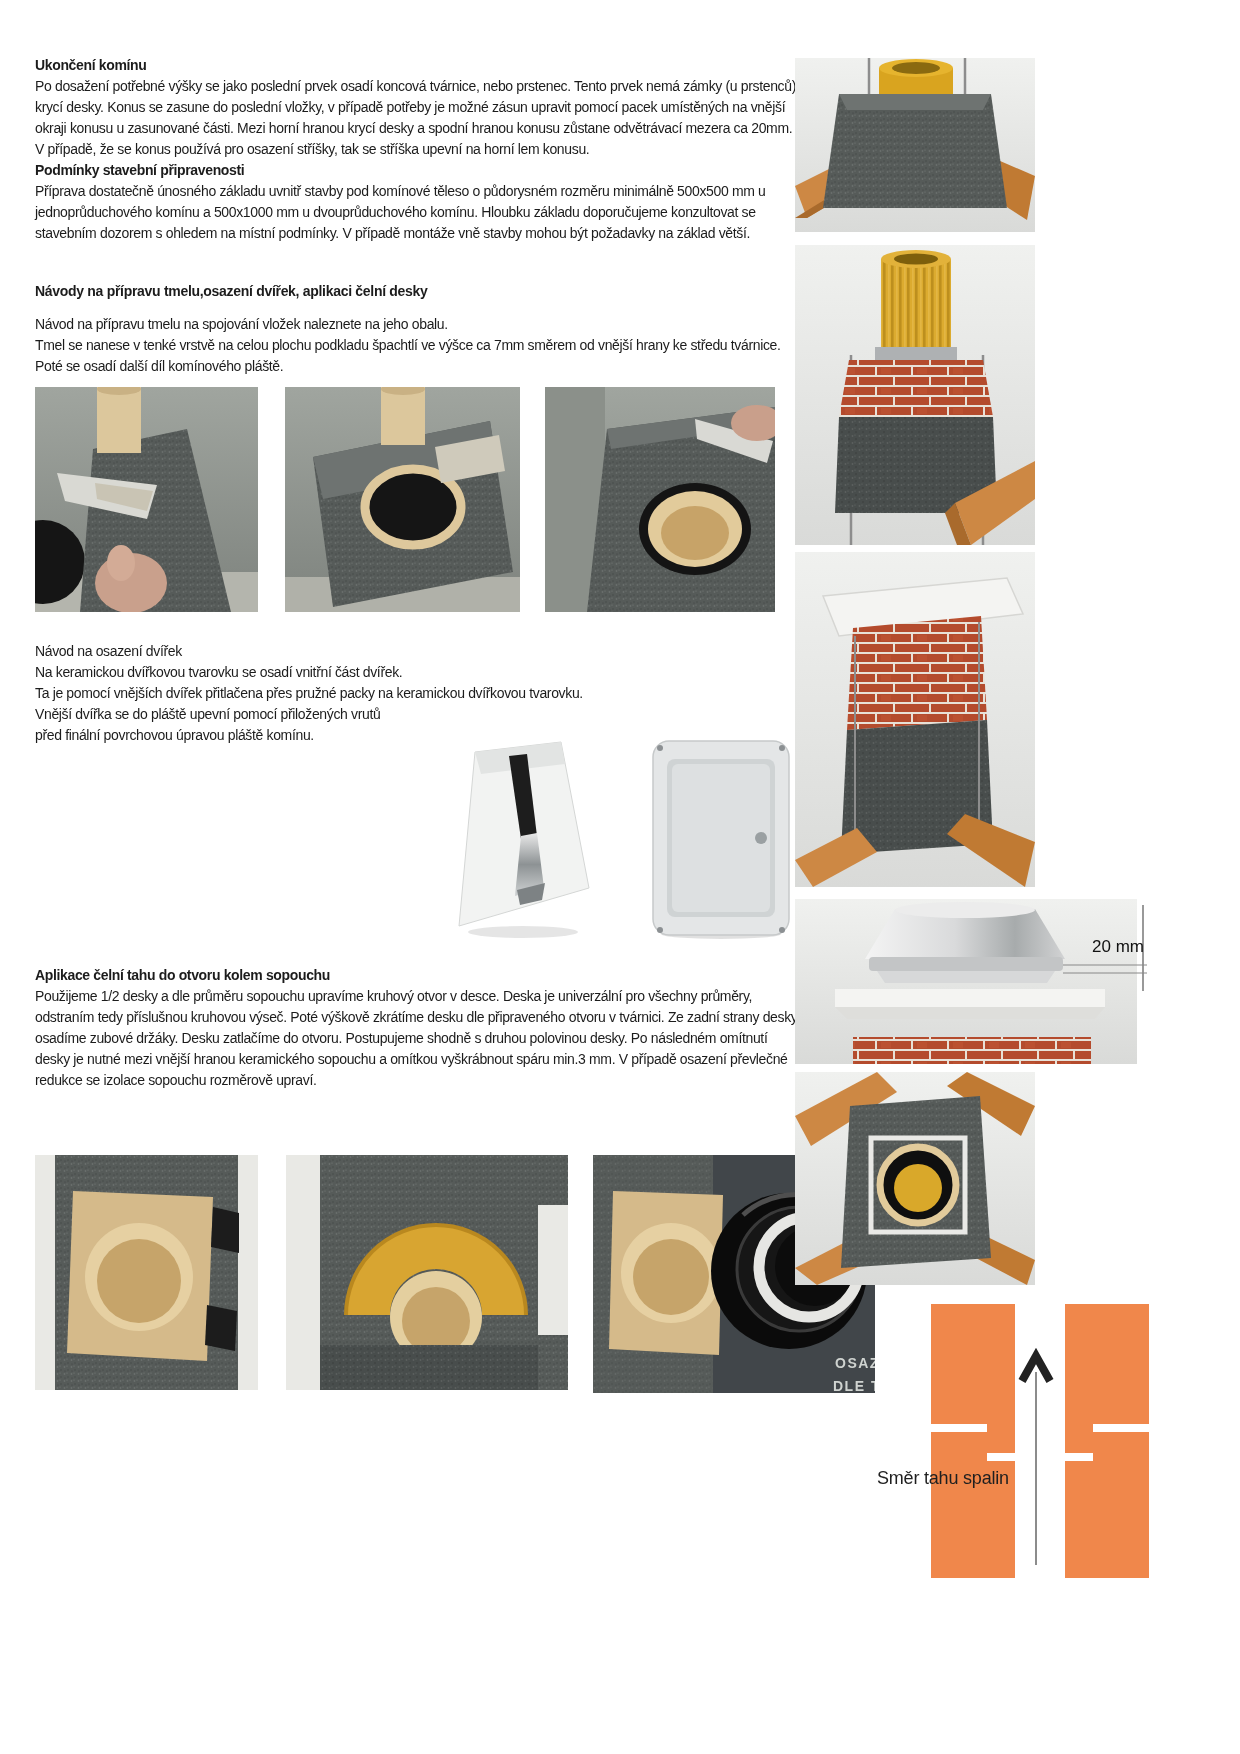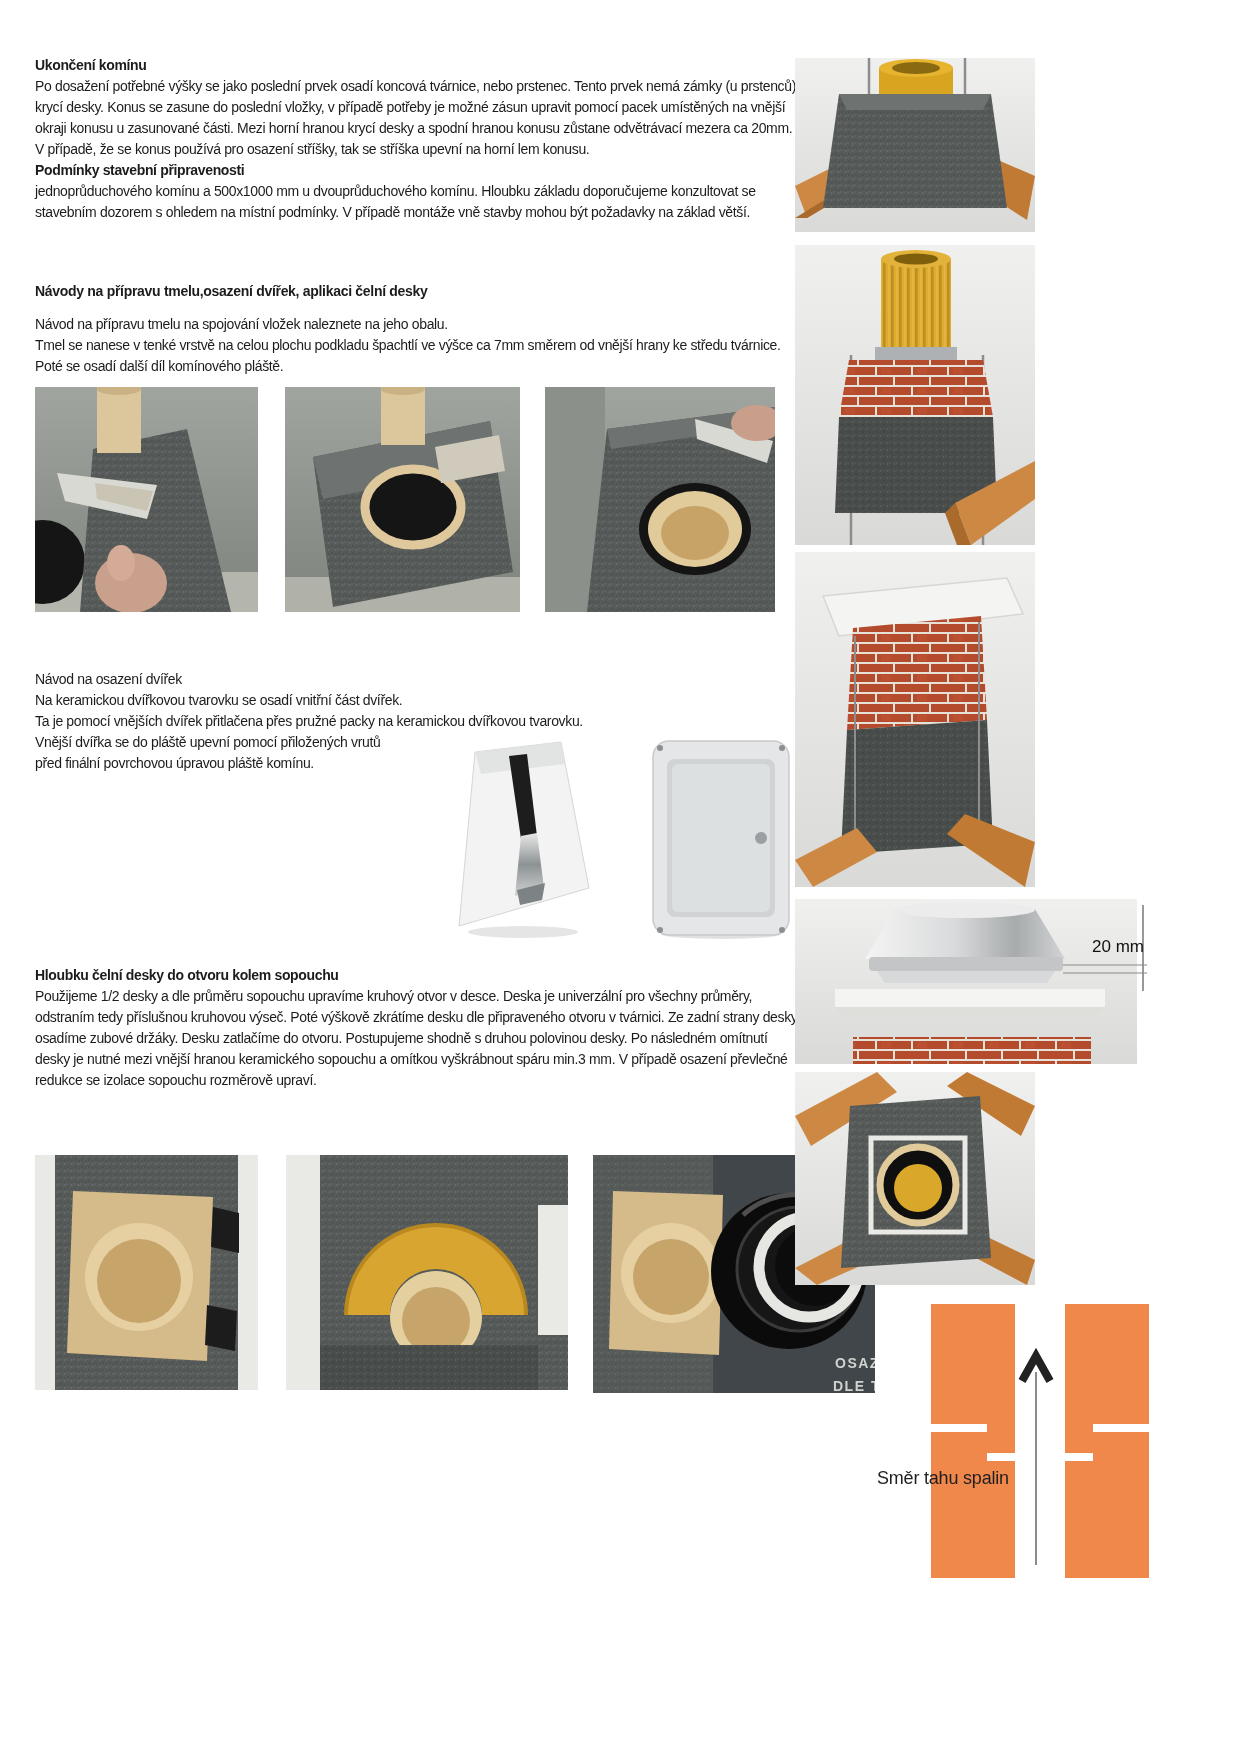--- a/index.html
+++ b/index.html
@@ -73,20 +73,21 @@
 
 <div id="page">
 
   <div class="txt" style="left:35px;top:55px;">
     <div class="line b">Ukončení komínu</div>
     <div class="line">Po dosažení potřebné výšky se jako poslední prvek osadí koncová tvárnice, nebo prstenec. Tento prvek nemá zámky (u prstenců).</div>
     <div class="line">krycí desky.  Konus se zasune do poslední vložky, v případě potřeby je možné zásun upravit pomocí pacek umístěných na vnější</div>
     <div class="line">okraji konusu u zasunované části. Mezi horní hranou krycí desky a spodní hranou konusu zůstane odvětrávací mezera ca  20mm.</div>
     <div class="line">V případě, že se konus používá pro osazení stříšky, tak se stříška upevní na horní lem konusu.</div>
     <div class="line b">Podmínky stavební připravenosti</div>
+    <div class="line">Příprava dostatečně únosného základu uvnitř stavby pod komínové těleso o půdorysném rozměru minimálně 500x500 mm u</div>
     <div class="line">jednoprůduchového komínu a 500x1000 mm u dvouprůduchového komínu. Hloubku základu doporučujeme konzultovat se</div>
     <div class="line">stavebním dozorem s ohledem na místní podmínky. V případě montáže vně stavby mohou být požadavky na základ větší.</div>
   </div>
 
   <div class="txt h2" style="left:35px;top:283px;">Návody na přípravu tmelu,osazení dvířek, aplikaci čelní desky</div>
 
   <div class="txt" style="left:35px;top:314px;">
     <div class="line">Návod na přípravu tmelu na spojování vložek naleznete na jeho obalu.</div>
     <div class="line">Tmel se nanese v tenké vrstvě na celou plochu podkladu špachtlí ve výšce ca 7mm směrem od vnější hrany ke středu tvárnice.</div>
     <div class="line">Poté se osadí další díl komínového pláště.</div>
@@ -128,21 +129,21 @@
       <polygon points="62,42 230,20 230,225 42,225" fill="url(#spk)"></polygon>
       <polygon points="62,42 230,20 230,38 66,62" fill="#6e7371"></polygon>
       <ellipse cx="150" cy="142" rx="56" ry="46" fill="#141414"></ellipse>
       <ellipse cx="150" cy="142" rx="47" ry="38" fill="#e2cb9b"></ellipse>
       <ellipse cx="150" cy="146" rx="34" ry="27" fill="#c7a368"></ellipse>
       <polygon points="150,32 228,54 222,76 152,52" fill="#d9d9d4"></polygon>
       <ellipse cx="212" cy="36" rx="26" ry="18" fill="#c99f8b"></ellipse>
     </svg>
   </div>
 
-  <div class="txt" style="left:35px;top:669px;">
+  <div class="txt" style="left:35px;top:641px;">
     <div class="line">Návod na osazení dvířek</div>
     <div class="line">Na keramickou dvířkovou tvarovku se osadí vnitřní část dvířek.</div>
     <div class="line">Ta je pomocí vnějších dvířek přitlačena přes pružné packy na keramickou dvířkovou tvarovku.</div>
     <div class="line">Vnější dvířka se do pláště upevní pomocí přiložených vrutů</div>
     <div class="line">před finální povrchovou úpravou pláště komínu.</div>
   </div>
 
   <div class="photo" style="left:443px;top:740px;width:154px;height:200px;">
     <svg width="154" height="200" viewBox="0 0 154 200">
       <ellipse cx="80" cy="192" rx="55" ry="6" fill="#000000" opacity="0.10"></ellipse>
@@ -162,21 +163,21 @@
       <rect x="22" y="26" width="98" height="148" rx="6" fill="#dde0e1"></rect>
       <circle cx="111" cy="100" r="6" fill="#9aa0a2"></circle>
       <circle cx="10" cy="10" r="3" fill="#8c9093"></circle>
       <circle cx="132" cy="10" r="3" fill="#8c9093"></circle>
       <circle cx="10" cy="192" r="3" fill="#8c9093"></circle>
       <circle cx="132" cy="192" r="3" fill="#8c9093"></circle>
     </svg>
   </div>
 
   <div class="txt" style="left:35px;top:965px;">
-    <div class="line b">Hloubku čelní desky do otvoru kolem sopouchu</div>
+    <div class="line b">Aplikace čelní tahu do otvoru kolem sopouchu</div>
     <div class="line">Použijeme 1/2 desky a dle průměru sopouchu upravíme kruhový otvor v desce. Deska je univerzální pro všechny průměry,</div>
     <div class="line">odstraním tedy příslušnou kruhovou výseč. Poté výškově zkrátíme desku dle připraveného otvoru v tvárnici. Ze zadní strany desky</div>
     <div class="line">osadíme zubové držáky. Desku zatlačíme do otvoru. Postupujeme shodně s druhou polovinou desky. Po následném omítnutí</div>
     <div class="line">desky je nutné mezi vnější hranou keramického sopouchu a omítkou vyškrábnout spáru min.3 mm. V případě osazení převlečné</div>
     <div class="line">redukce se izolace sopouchu rozměrově upraví.</div>
   </div>
 
   <div class="photo" style="left:35px;top:1155px;width:223px;height:235px;">
     <svg width="223" height="235" viewBox="0 0 223 235">
       <rect width="223" height="235" fill="url(#spk)"></rect>

